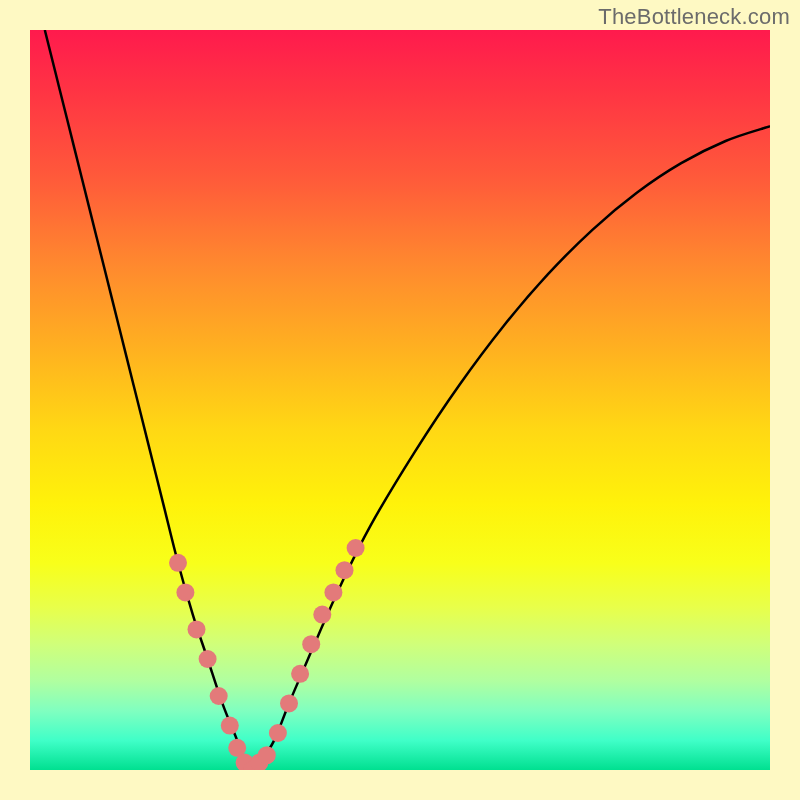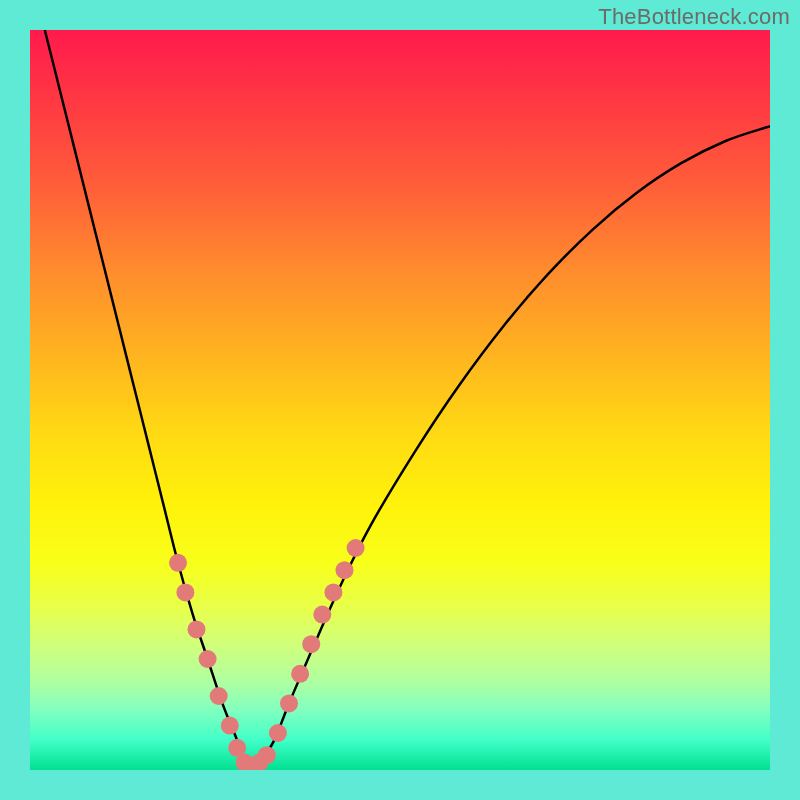--- a/index.html
+++ b/index.html
@@ -9,21 +9,21 @@
     height: 800px;
     background: #000;
     overflow: hidden;
   }
   .frame {
     position: absolute;
     left: 0;
     top: 0;
     width: 800px;
     height: 800px;
-    background: #5eead4;
+    background: #fef9c3;
   }
   .plot-area {
     position: absolute;
     left: 30px;
     top: 30px;
     width: 740px;
     height: 740px;
     
     background: linear-gradient(
       to bottom,

